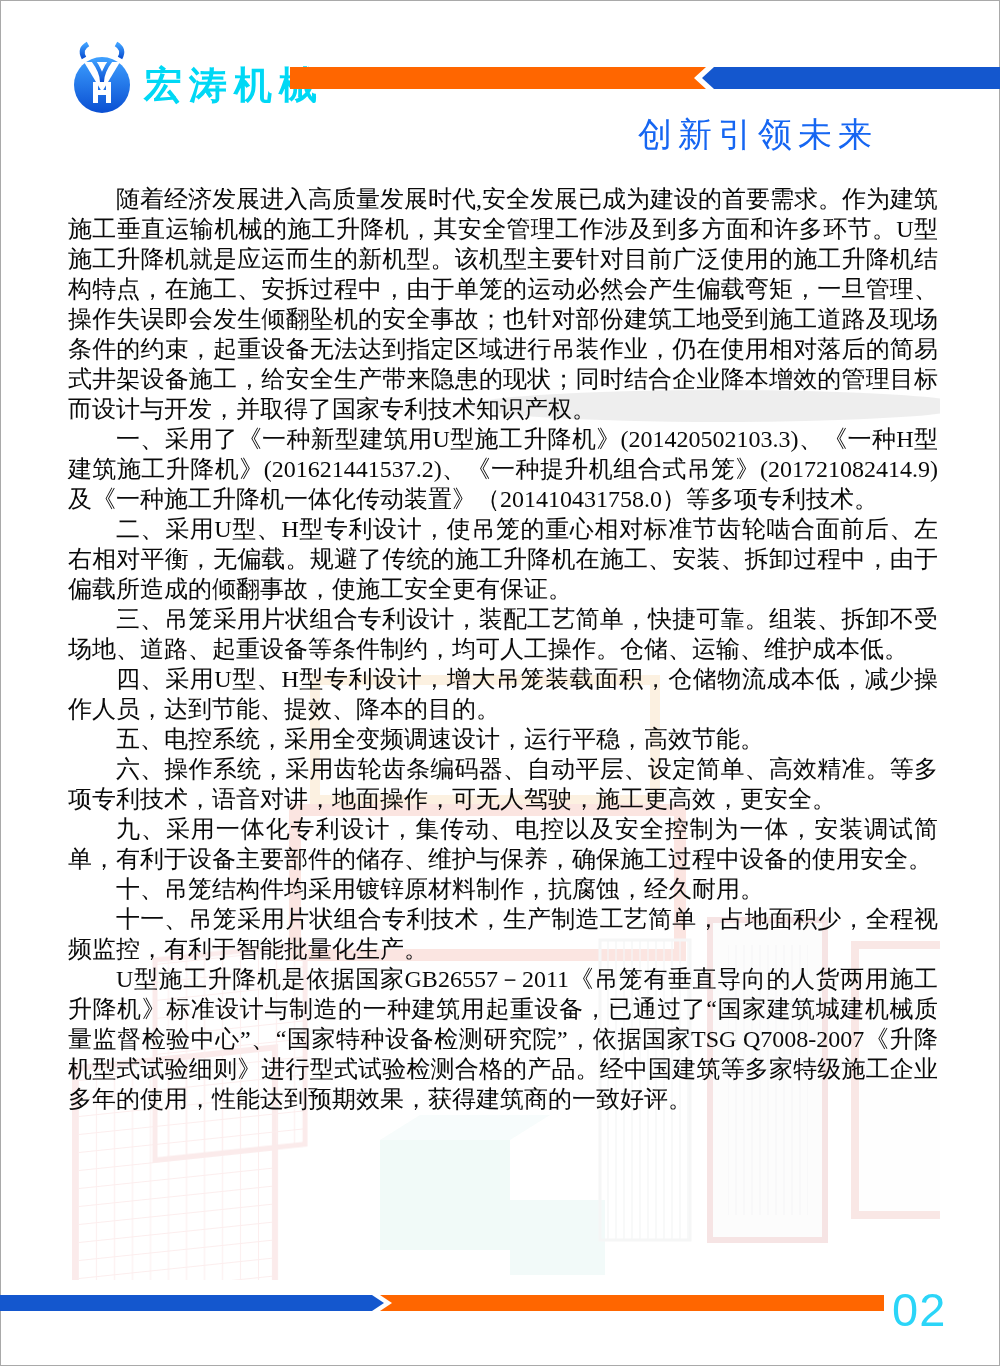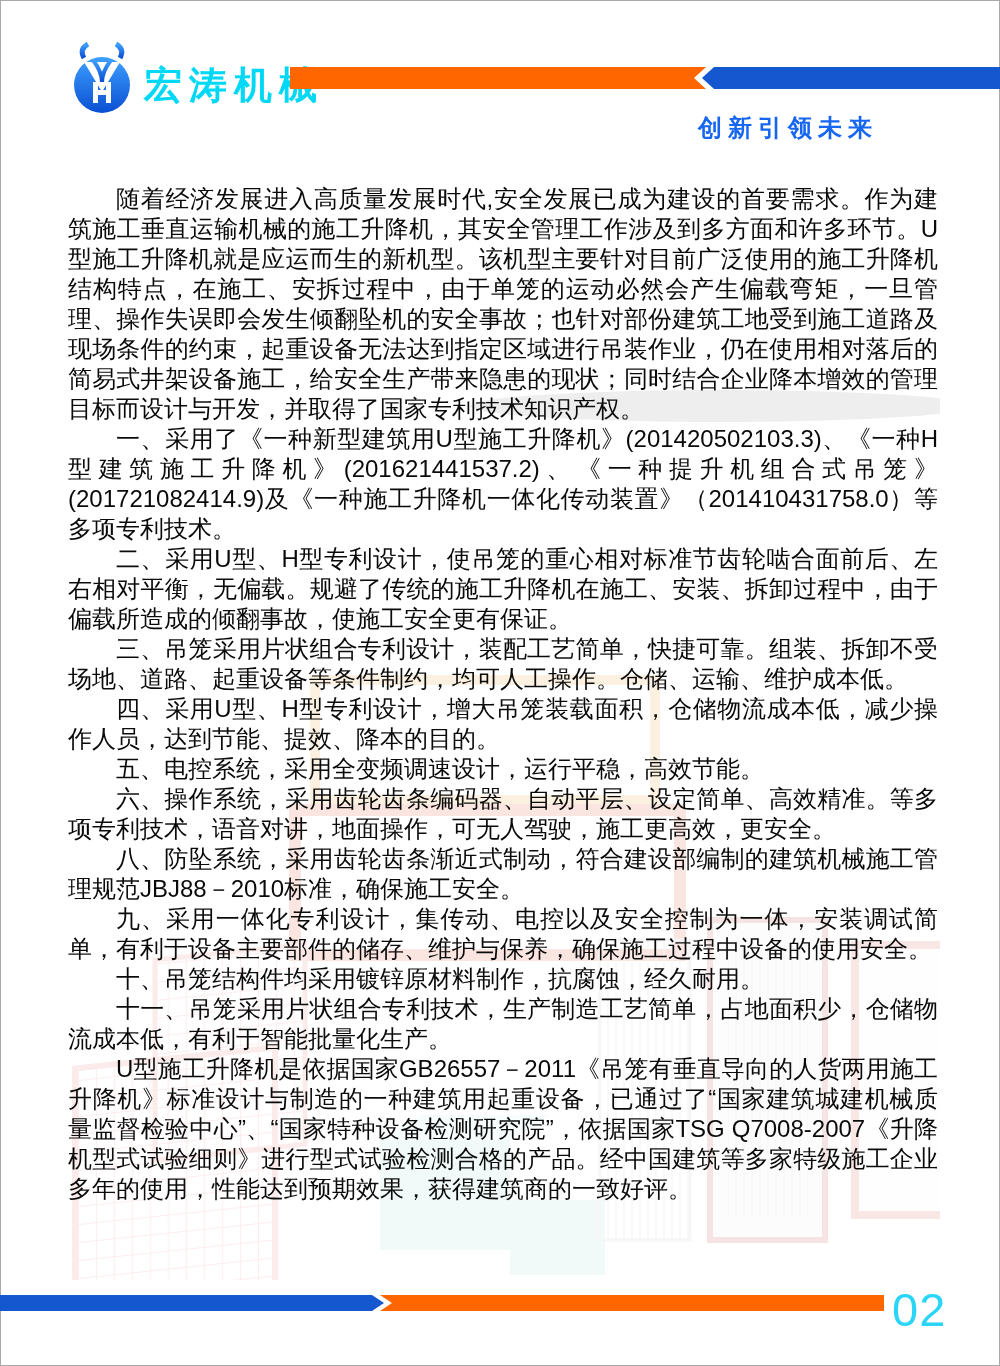--- a/index.html
+++ b/index.html
@@ -18,29 +18,29 @@
     position:absolute; left:290px; top:67px; width:416px; height:22px;
     background:var(--accent-orange);
     clip-path:polygon(0 0,100% 0,calc(100% - 12px) 50%,100% 100%,0 100%);
   }
   .bar-blue-top{
     position:absolute; left:702px; top:67px; width:298px; height:22px;
     background:var(--accent-blue);
     clip-path:polygon(12px 0,0 50%,12px 100%,100% 100%,100% 0);
   }
   .slogan{
-    position:absolute; right:122px; top:112px; font-size:24px; font-weight:bold;
+    position:absolute; right:122px; top:112px; font-size:34px; font-weight:normal;
     letter-spacing:6px; color:var(--slogan-blue); white-space:nowrap;
   }
   
   .content{
     position:absolute; left:68px; top:184px; width:870px;
     font-size:24px; line-height:30px; text-align:justify;
   }
-  .content p{margin:0;}
+  .content p{margin:0;font-family:Liberation Serif, serif;}
   .indent{text-indent:2em;}
   .features-heading{font-weight:bold;}
   
   .watermark{position:absolute; left:60px; top:380px; pointer-events:none;}
   
   .bar-blue-bottom{
     position:absolute; left:0; top:1295px; width:384px; height:16px;
     background:var(--accent-blue);
     clip-path:polygon(0 0,calc(100% - 12px) 0,100% 50%,calc(100% - 12px) 100%,0 100%);
   }
@@ -110,24 +110,23 @@
 
   <div class="content">
     <p class="indent">随着经济发展进入高质量发展时代,安全发展已成为建设的首要需求。作为建筑施工垂直运输机械的施工升降机，其安全管理工作涉及到多方面和许多环节。U型施工升降机就是应运而生的新机型。该机型主要针对目前广泛使用的施工升降机结构特点，在施工、安拆过程中，由于单笼的运动必然会产生偏载弯矩，一旦管理、操作失误即会发生倾翻坠机的安全事故；也针对部份建筑工地受到施工道路及现场条件的约束，起重设备无法达到指定区域进行吊装作业，仍在使用相对落后的简易式井架设备施工，给安全生产带来隐患的现状；同时结合企业降本增效的管理目标而设计与开发，并取得了国家专利技术知识产权。</p>
     <div>
         <p class="indent">一、采用了《一种新型建筑用U型施工升降机》(201420502103.3)、《一种H型建筑施工升降机》(201621441537.2)、《一种提升机组合式吊笼》(201721082414.9)及《一种施工升降机一体化传动装置》（201410431758.0）等多项专利技术。</p>
         <p class="indent">二、采用U型、H型专利设计，使吊笼的重心相对标准节齿轮啮合面前后、左右相对平衡，无偏载。规避了传统的施工升降机在施工、安装、拆卸过程中，由于偏载所造成的倾翻事故，使施工安全更有保证。</p>
         <p class="indent">三、吊笼采用片状组合专利设计，装配工艺简单，快捷可靠。组装、拆卸不受场地、道路、起重设备等条件制约，均可人工操作。仓储、运输、维护成本低。</p>
         <p class="indent">四、采用U型、H型专利设计，增大吊笼装载面积，仓储物流成本低，减少操作人员，达到节能、提效、降本的目的。</p>
         <p class="indent">五、电控系统，采用全变频调速设计，运行平稳，高效节能。</p>
         <p class="indent">六、操作系统，采用齿轮齿条编码器、自动平层、设定简单、高效精准。等多项专利技术，语音对讲，地面操作，可无人驾驶，施工更高效，更安全。</p>
-        <p class="indent">八、防坠系统，采用齿轮齿条渐近式制动，符合建设部编制的建筑机械施工管理规范JBJ88－2010标准，确保施工安全。</p>
         <p class="indent">九、采用一体化专利设计，集传动、电控以及安全控制为一体，安装调试简单，有利于设备主要部件的储存、维护与保养，确保施工过程中设备的使用安全。</p>
         <p class="indent">十、吊笼结构件均采用镀锌原材料制作，抗腐蚀，经久耐用。</p>
-        <p class="indent">十一、吊笼采用片状组合专利技术，生产制造工艺简单，占地面积少，仓储物流成本低，有利于智能批量化生产。</p>
+        <p class="indent">十一、吊笼采用片状组合专利技术，生产制造工艺简单，占地面积少，全程视频监控，有利于智能批量化生产。</p>
       </div>
     <p class="indent">U型施工升降机是依据国家GB26557－2011《吊笼有垂直导向的人货两用施工升降机》标准设计与制造的一种建筑用起重设备，已通过了“国家建筑城建机械质量监督检验中心”、“国家特种设备检测研究院”，依据国家TSG Q7008-2007《升降机型式试验细则》进行型式试验检测合格的产品。经中国建筑等多家特级施工企业多年的使用，性能达到预期效果，获得建筑商的一致好评。</p>
   </div>
 
   <div class="bar-blue-bottom"></div>
   <div class="bar-orange-bottom"></div>
   <div class="page-number">02</div>
 
 </div>
 

